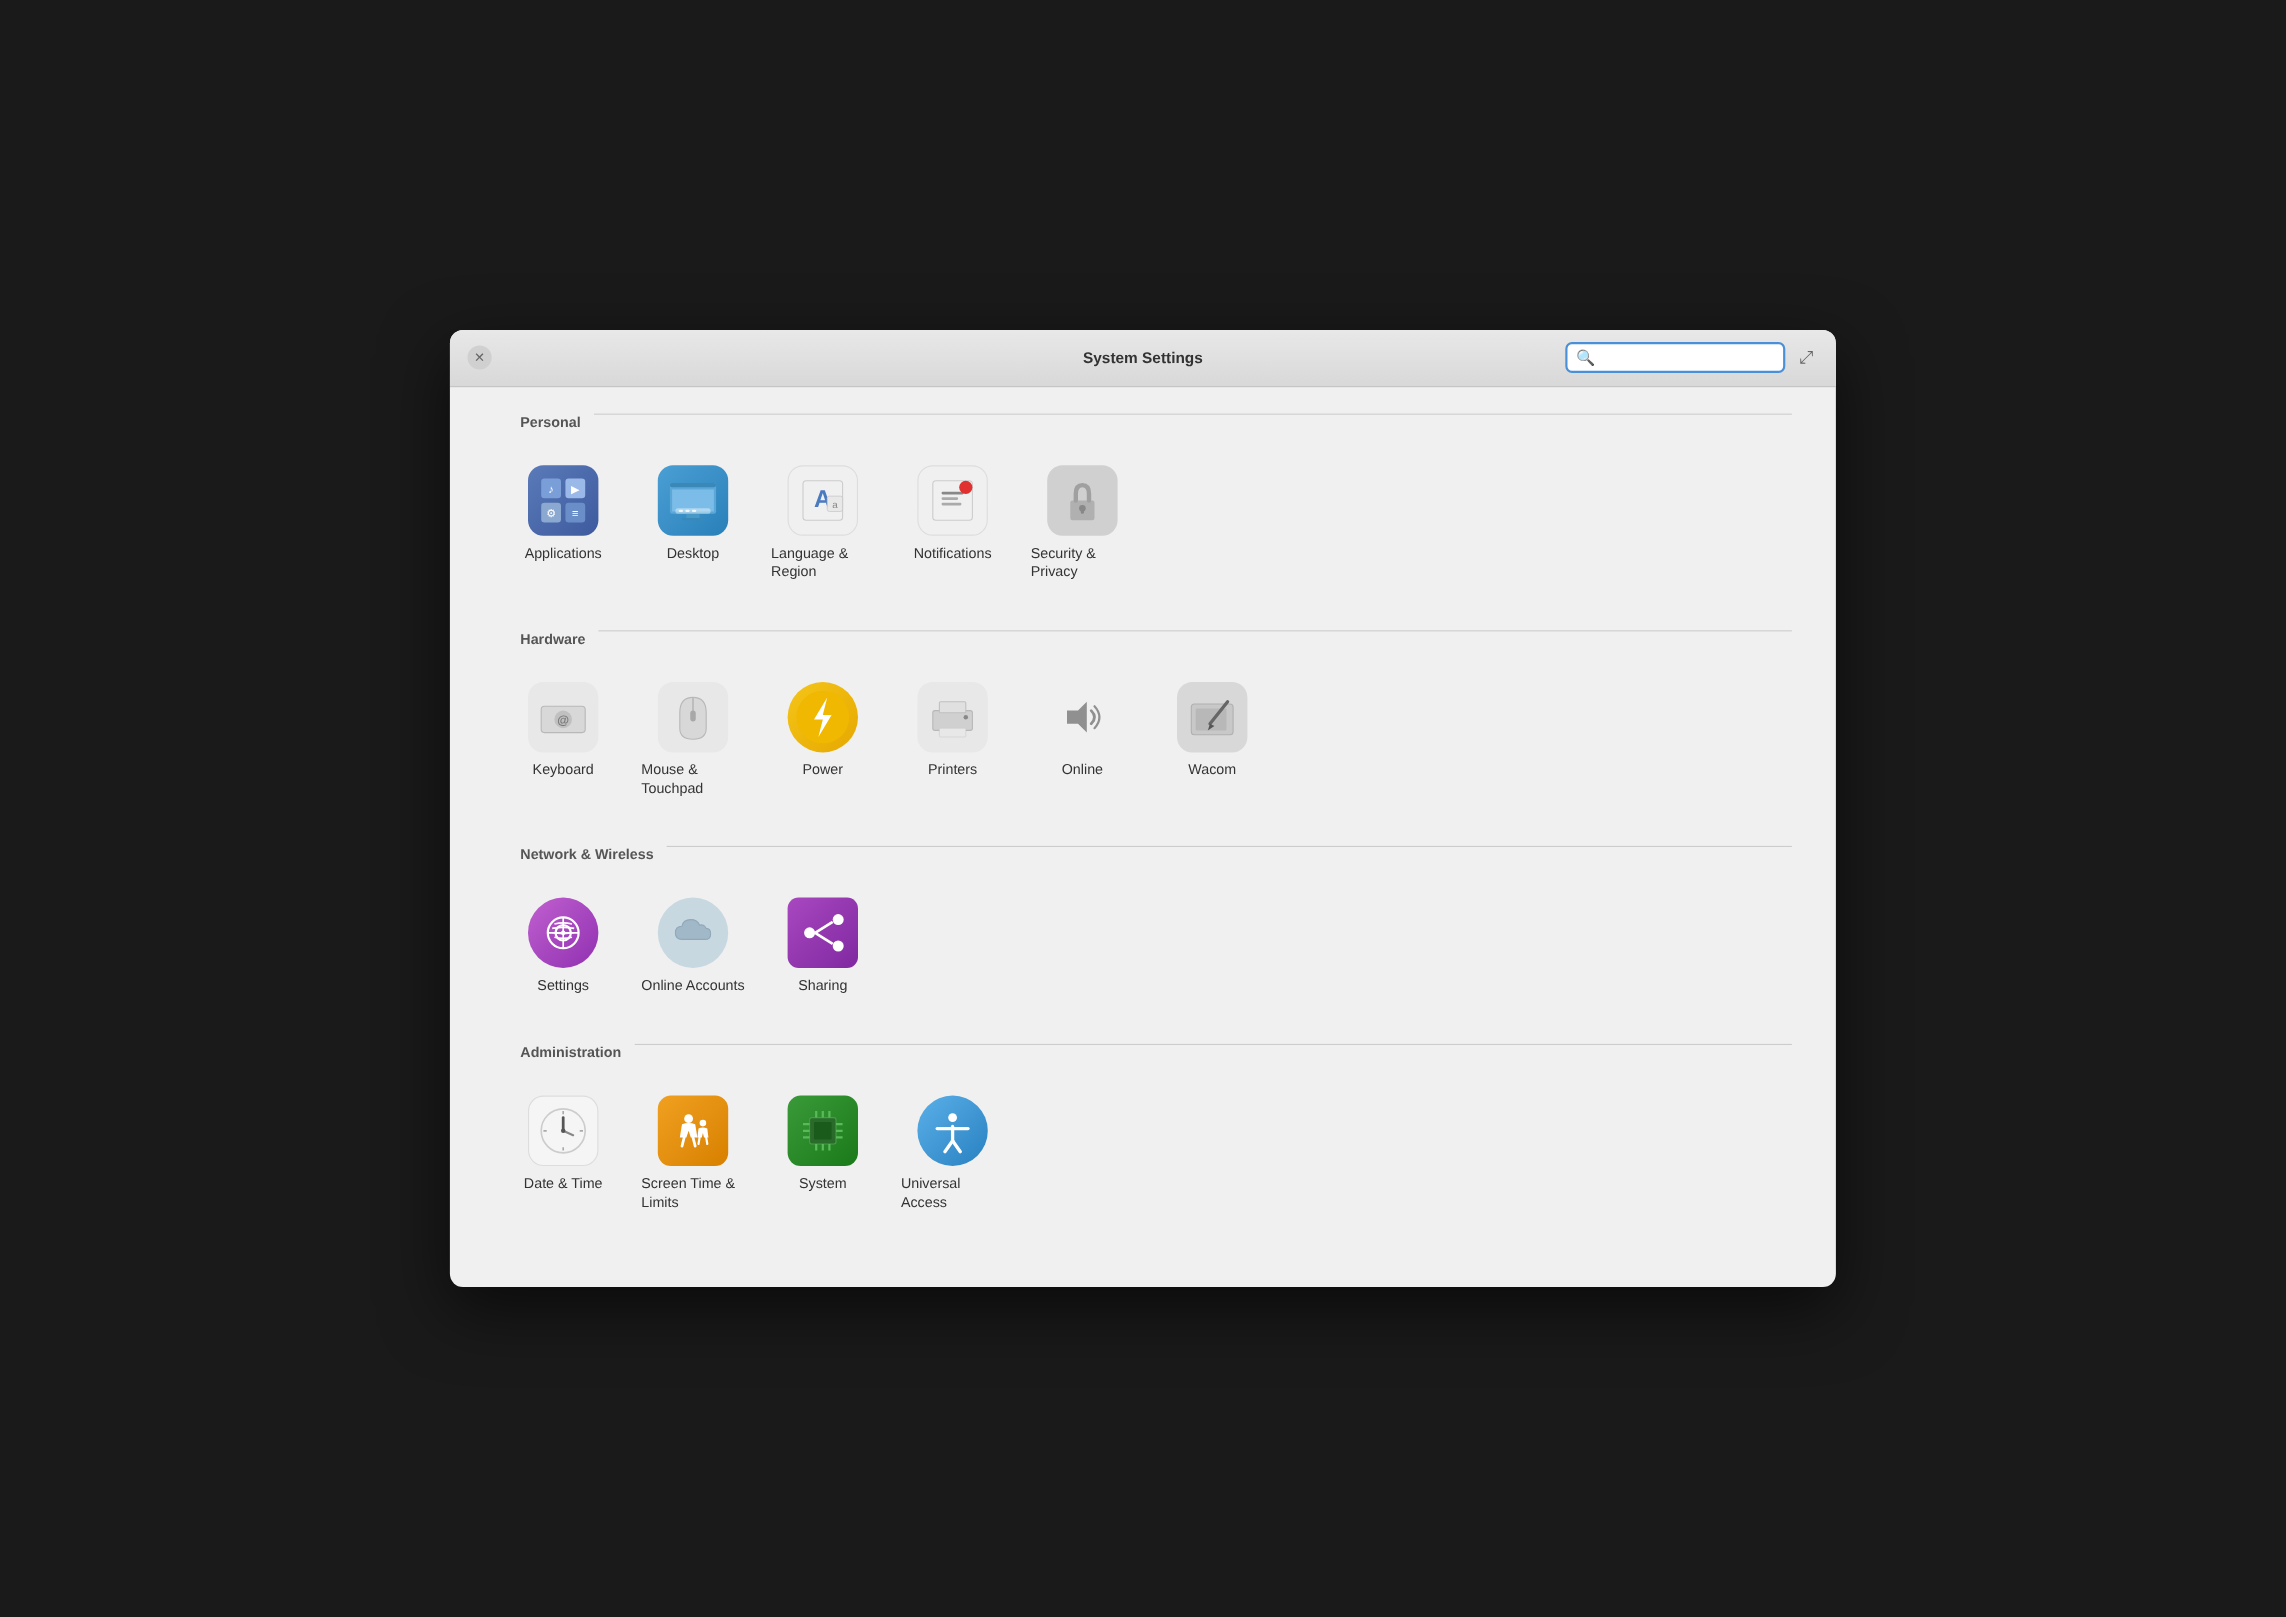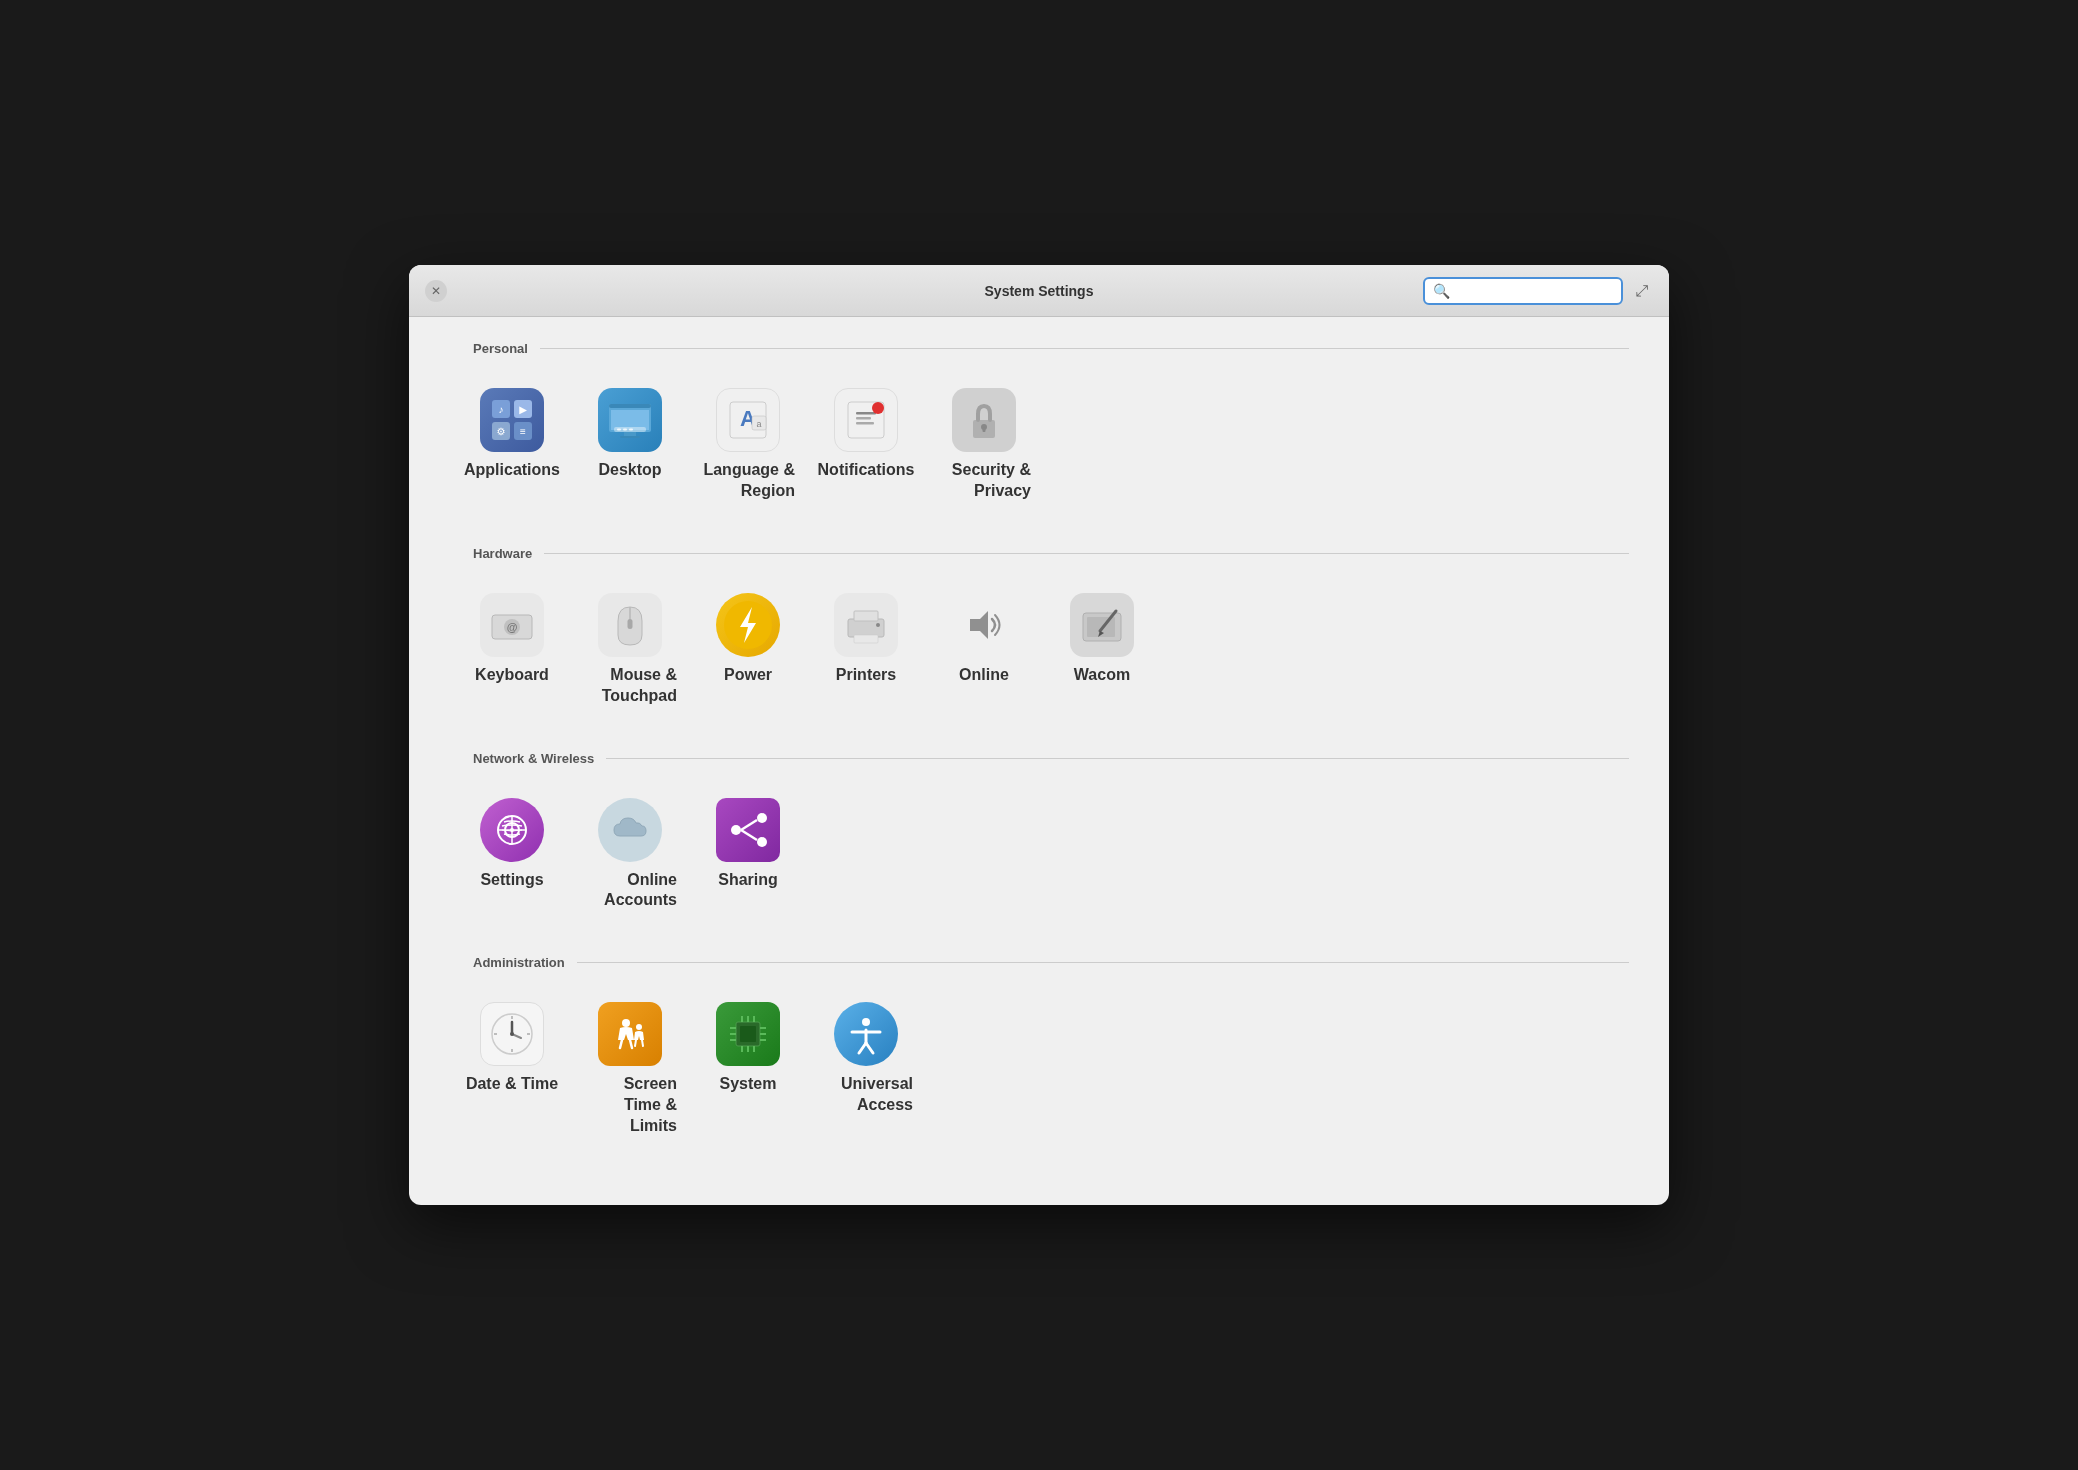--- a/index.html
+++ b/index.html
@@ -90,21 +90,20 @@
     .content {
       padding: 24px 40px;
       overflow-y: auto;
       flex: 1;
     }
     .section {
       margin-bottom: 32px;
     }
     .section-header {
       display: flex;
-      align-items: center;
       margin-bottom: 20px;
       padding-left: 24px;
     }
     .section-title {
       font-size: 13px;
       font-weight: 600;
       color: #555;
       margin-right: 12px;
       white-space: nowrap;
     }
@@ -133,25 +132,24 @@
       width: 64px;
       height: 64px;
       margin-bottom: 8px;
       display: flex;
       align-items: center;
       justify-content: center;
       border-radius: 14px;
       font-size: 36px;
     }
     .item-label {
-      font-size: 16px;
+      font-size: 13px;
       color: #333;
-      text-align: right;
+      text-align: left;
       line-height: 1.3;
-      font-weight: bold;
     }
 
     
     .icon-applications {
       background: linear-gradient(135deg, #5a7ab8, #3d5a9e);
       position: relative;
       overflow: hidden;
     }
     .icon-desktop {
       background: linear-gradient(135deg, #4a9fd4, #2980b9);

